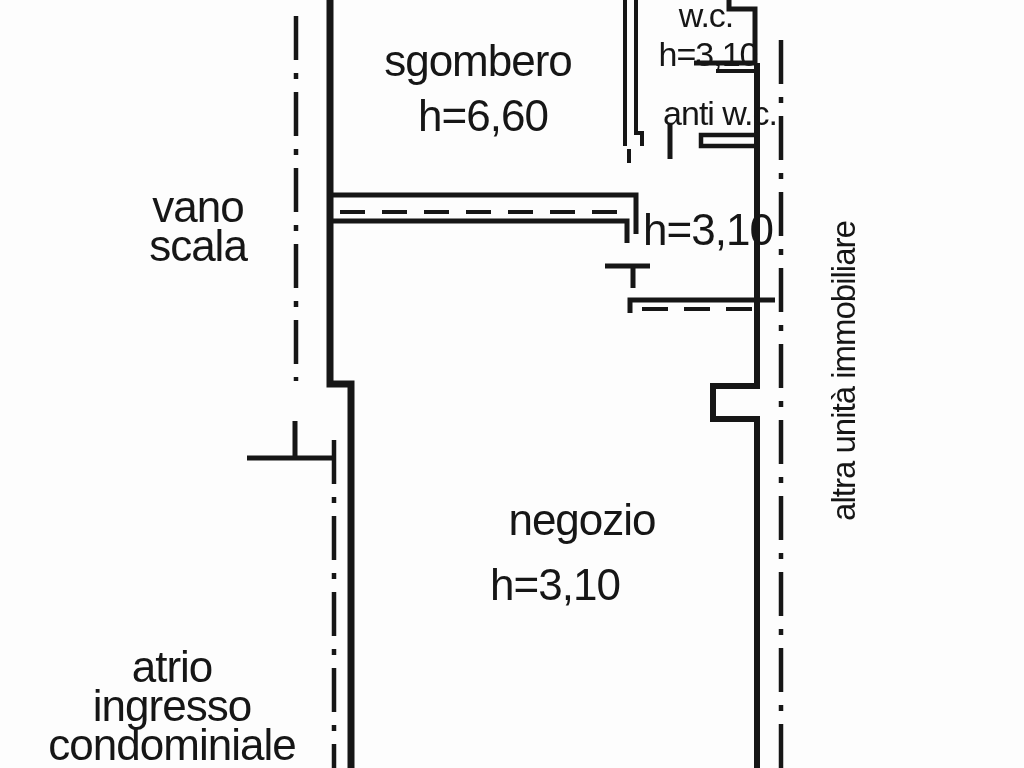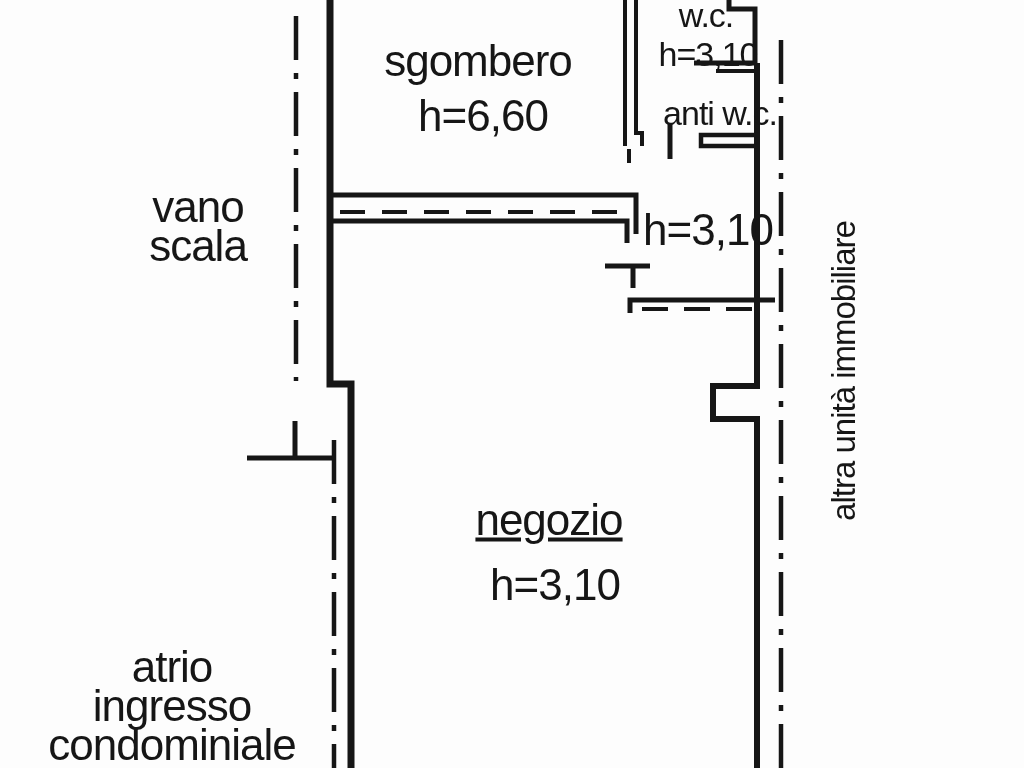--- a/index.html
+++ b/index.html
@@ -86,21 +86,21 @@
   <div class="room-label" style="left:483px; top:115px;">h=6,60</div>
 
   <div class="room-label small" style="left:706px; top:15px;">w.c.</div>
 
   <div class="room-label small" style="left:708px; top:54px;">h=3,10</div>
 
   <div class="room-label small" style="left:720px; top:113px;">anti w.c.</div>
 
   <div class="room-label" style="left:708px; top:229px;">h=3,10</div>
 
-  <div class="room-label" style="left:549px; top:519px;text-decoration:underline;">negozio</div>
+  <div class="room-label" style="left:582px; top:519px;">negozio</div>
 
   <div class="room-label" style="left:555px; top:584px;">h=3,10</div>
 
   <div class="room-label" style="left:172px; top:705px;">atrio
 ingresso
 condominiale</div>
 
   <div class="room-label vertical" style="left:843px; top:371px;">altra unità immobiliare</div>
 
 </div>

